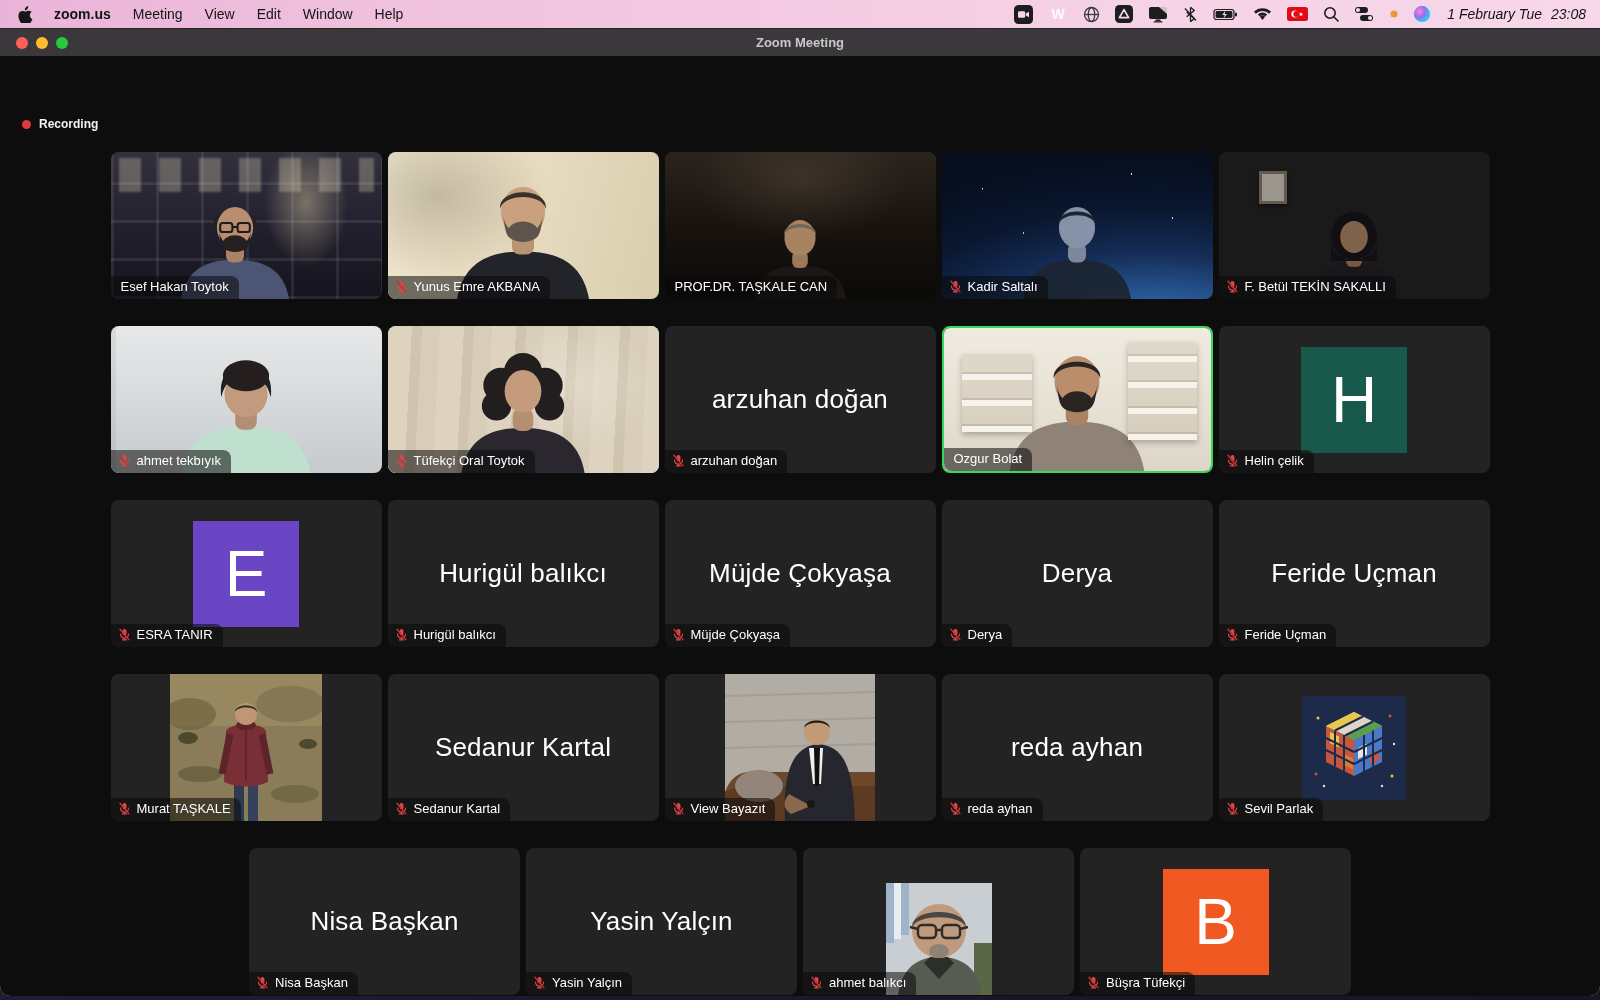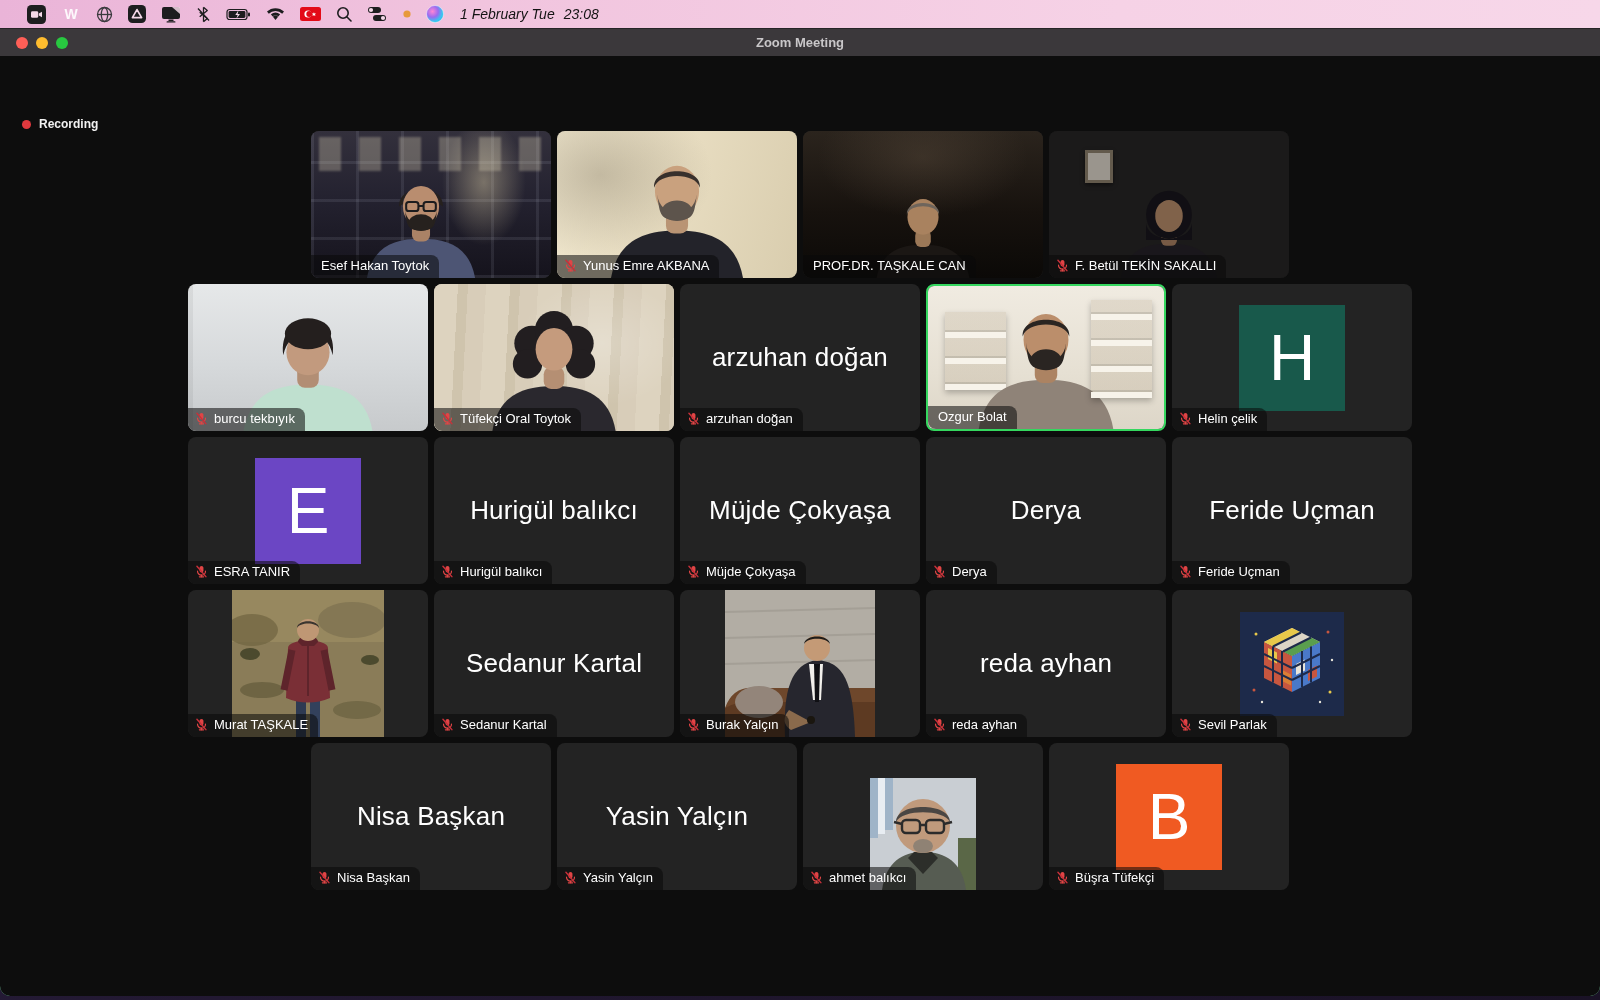--- a/index.html
+++ b/index.html
@@ -55,22 +55,22 @@
   }
   .rec-dot { width:9px; height:9px; border-radius:50%; background:#e0393e; }
 
   
   #grid {
     position:absolute; top:75px; left:0; right:0;
     display:flex; flex-direction:column; gap:6px; align-items:center;
   }
   .vrow { display:flex; gap:6px; justify-content:center; }
   .tile {
-    width:240px; height:147px; background:#232323; border-radius:8px;
-    position:relative; overflow:hidden; flex:0 0 auto; cursor:default;
+    width:271px; height:147px; background:#232323; border-radius:8px;
+    position:relative; overflow:hidden; flex:0 0 auto; cursor:default;margin-top:21px;
   }
   .tile.active { border:2.5px solid #35d75f; }
   .scene { position:absolute; inset:0; }
   .person { position:absolute; bottom:-1px; left:50%; transform:translateX(-50%); }
 
   .center-name {
     position:absolute; inset:0; display:flex; align-items:center; justify-content:center;
     color:#ffffff; font-size:26px; font-weight:500; letter-spacing:.2px;
   }
   .avatar {
@@ -152,20 +152,33 @@
   }
   .scene-white-shelves::before { left:7%; }
   .scene-white-shelves::after { right:5%; top:10%; height:68%; }
 </style>
 </head>
 <body>
 
 <div class="screen">
 
   <div class="menubar">
+    <div class="mb-left" id="mb-left">
+        <span class="apple-wrap">
+          <svg width="15" height="18" viewBox="0 0 17 20" fill="#161616">
+            <path d="M11.6 1c.2 1.2-.3 2.4-1 3.2-.7.9-1.8 1.5-2.9 1.4-.2-1.1.4-2.3 1-3 .7-.8 1.9-1.4 2.9-1.6zM15.9 7.3c-1.5.9-2.4 2.4-2.4 4.2 0 2 1.1 3.7 2.8 4.5-.3 1-.8 1.9-1.4 2.8-.8 1.2-1.7 2.4-3 2.4-1.3 0-1.7-.8-3.2-.8-1.5 0-2 .8-3.2.8-1.3 0-2.2-1.3-3-2.5C.9 16.3-.3 12 1.1 9.1 1.9 7.5 3.4 6.5 5 6.5c1.3 0 2.4.8 3.2.8.8 0 2.1-.9 3.6-.9.6 0 2.6.1 4.1 1.9z"></path>
+          </svg>
+        </span>
+        <span class="mb-item appname">zoom.us</span>
+        <span class="mb-item">Meeting</span>
+        <span class="mb-item">View</span>
+        <span class="mb-item">Edit</span>
+        <span class="mb-item">Window</span>
+        <span class="mb-item">Help</span>
+      </div>
     <div class="mb-right">
       <span id="status-icons" style="display:flex;align-items:center;">
           <span class="sicon">
             <svg width="19" height="19" viewBox="0 0 19 19">
               <rect width="19" height="19" rx="4.5" fill="#1d1d1f"></rect>
               <rect x="4" y="6.2" width="7.2" height="6.6" rx="1.4" fill="#f4d8e8"></rect>
               <path d="M11.8 8.6l3.2-1.9v5.6l-3.2-1.9z" fill="#f4d8e8"></path>
             </svg>
           </span>
           <span class="sicon">
@@ -330,20 +343,42 @@
                   <rect x="53" y="38" width="14" height="15" rx="5" fill="#a9825f" style="filter:brightness(.92)"></rect>
                   <ellipse cx="60" cy="26" rx="14" ry="16" fill="#a9825f"></ellipse>
                   <path d="M45.5 24 C44 10 76 10 74.5 24 C72 14 48 14 45.5 24 Z" fill="#6e655c"></path>
                 </svg>
               </div>
               <div class="nametag nomic">
                 <span>PROF.DR. TAŞKALE CAN</span>
               </div>
             </div>
             <div class="tile">
+              <div class="scene scene-space">
+                <svg class="person" style="height:72%;left:50%;opacity:0.95" viewBox="0 0 120 82" preserveAspectRatio="xMidYMax meet">
+                  <path d="M18 82 C22 58 38 51 60 51 C82 51 98 58 102 82 Z" fill="#1c2533"></path>
+                  <rect x="53" y="38" width="14" height="15" rx="5" fill="#8d99ad" style="filter:brightness(.92)"></rect>
+                  <ellipse cx="60" cy="26" rx="14" ry="16" fill="#8d99ad"></ellipse>
+                  <path d="M45.5 24 C44 10 76 10 74.5 24 C72 14 48 14 45.5 24 Z" fill="#1c2533"></path>
+                </svg>
+              </div>
+              <div class="nametag">
+                <svg class="mic" viewBox="0 0 16 16">
+                  <rect x="5.6" y="1.1" width="4.8" height="8.2" rx="2.4" fill="#e04545"></rect>
+                  <g fill="none" stroke="#e04545" stroke-width="1.5" stroke-linecap="round">
+                    <path d="M3.1 7.6a4.9 4.9 0 0 0 9.8 0"></path>
+                    <line x1="8" y1="12.5" x2="8" y2="14.4"></line>
+                    <line x1="5.4" y1="14.5" x2="10.6" y2="14.5"></line>
+                  </g>
+                  <line x1="2.4" y1="1.6" x2="13.4" y2="14.3" stroke="#c8303a" stroke-width="1.8" stroke-linecap="round"></line>
+                </svg>
+                <span>Kadir Saltalı</span>
+              </div>
+            </div>
+            <div class="tile">
               <div class="scene scene-dim-door">
                 <svg class="person" style="height:64%;left:50%;opacity:1" viewBox="0 0 120 82" preserveAspectRatio="xMidYMax meet">
                   <path d="M18 82 C22 58 38 51 60 51 C82 51 98 58 102 82 Z" fill="#221f26"></path>
                   <rect x="53" y="38" width="14" height="15" rx="5" fill="#b48a68" style="filter:brightness(.92)"></rect>
                   <ellipse cx="60" cy="26" rx="20" ry="21" fill="#15141a"></ellipse>
                   <path d="M40 30 C38 52 82 52 80 30 L80 48 L40 48 Z" fill="#15141a"></path>
                   <ellipse cx="60" cy="27" rx="12" ry="14" fill="#b48a68"></ellipse>
                 </svg>
               </div>
               <div class="nametag">
@@ -374,21 +409,21 @@
               <div class="nametag">
                 <svg class="mic" viewBox="0 0 16 16">
                   <rect x="5.6" y="1.1" width="4.8" height="8.2" rx="2.4" fill="#e04545"></rect>
                   <g fill="none" stroke="#e04545" stroke-width="1.5" stroke-linecap="round">
                     <path d="M3.1 7.6a4.9 4.9 0 0 0 9.8 0"></path>
                     <line x1="8" y1="12.5" x2="8" y2="14.4"></line>
                     <line x1="5.4" y1="14.5" x2="10.6" y2="14.5"></line>
                   </g>
                   <line x1="2.4" y1="1.6" x2="13.4" y2="14.3" stroke="#c8303a" stroke-width="1.8" stroke-linecap="round"></line>
                 </svg>
-                <span>burcu tekbıyık</span>
+                <span>ahmet tekbıyık</span>
               </div>
             </div>
             <div class="tile">
               <div class="scene scene-curtain">
                 <svg class="person" style="height:82%;left:50%;opacity:1" viewBox="0 0 120 82" preserveAspectRatio="xMidYMax meet">
                   <path d="M18 82 C22 58 38 51 60 51 C82 51 98 58 102 82 Z" fill="#2a282e"></path>
                   <rect x="53" y="38" width="14" height="15" rx="5" fill="#c59b7d" style="filter:brightness(.92)"></rect>
                   <g fill="#221e20">
                     <circle cx="45" cy="22" r="12"></circle>
                     <circle cx="60" cy="13" r="13"></circle>
@@ -609,21 +644,21 @@
               <div class="nametag">
                 <svg class="mic" viewBox="0 0 16 16">
                   <rect x="5.6" y="1.1" width="4.8" height="8.2" rx="2.4" fill="#e04545"></rect>
                   <g fill="none" stroke="#e04545" stroke-width="1.5" stroke-linecap="round">
                     <path d="M3.1 7.6a4.9 4.9 0 0 0 9.8 0"></path>
                     <line x1="8" y1="12.5" x2="8" y2="14.4"></line>
                     <line x1="5.4" y1="14.5" x2="10.6" y2="14.5"></line>
                   </g>
                   <line x1="2.4" y1="1.6" x2="13.4" y2="14.3" stroke="#c8303a" stroke-width="1.8" stroke-linecap="round"></line>
                 </svg>
-                <span>Burak Yalçın</span>
+                <span>View Bayazıt</span>
               </div>
             </div>
             <div class="tile">
               <div class="center-name">reda ayhan</div>
               <div class="nametag">
                 <svg class="mic" viewBox="0 0 16 16">
                   <rect x="5.6" y="1.1" width="4.8" height="8.2" rx="2.4" fill="#e04545"></rect>
                   <g fill="none" stroke="#e04545" stroke-width="1.5" stroke-linecap="round">
                     <path d="M3.1 7.6a4.9 4.9 0 0 0 9.8 0"></path>
                     <line x1="8" y1="12.5" x2="8" y2="14.4"></line>

